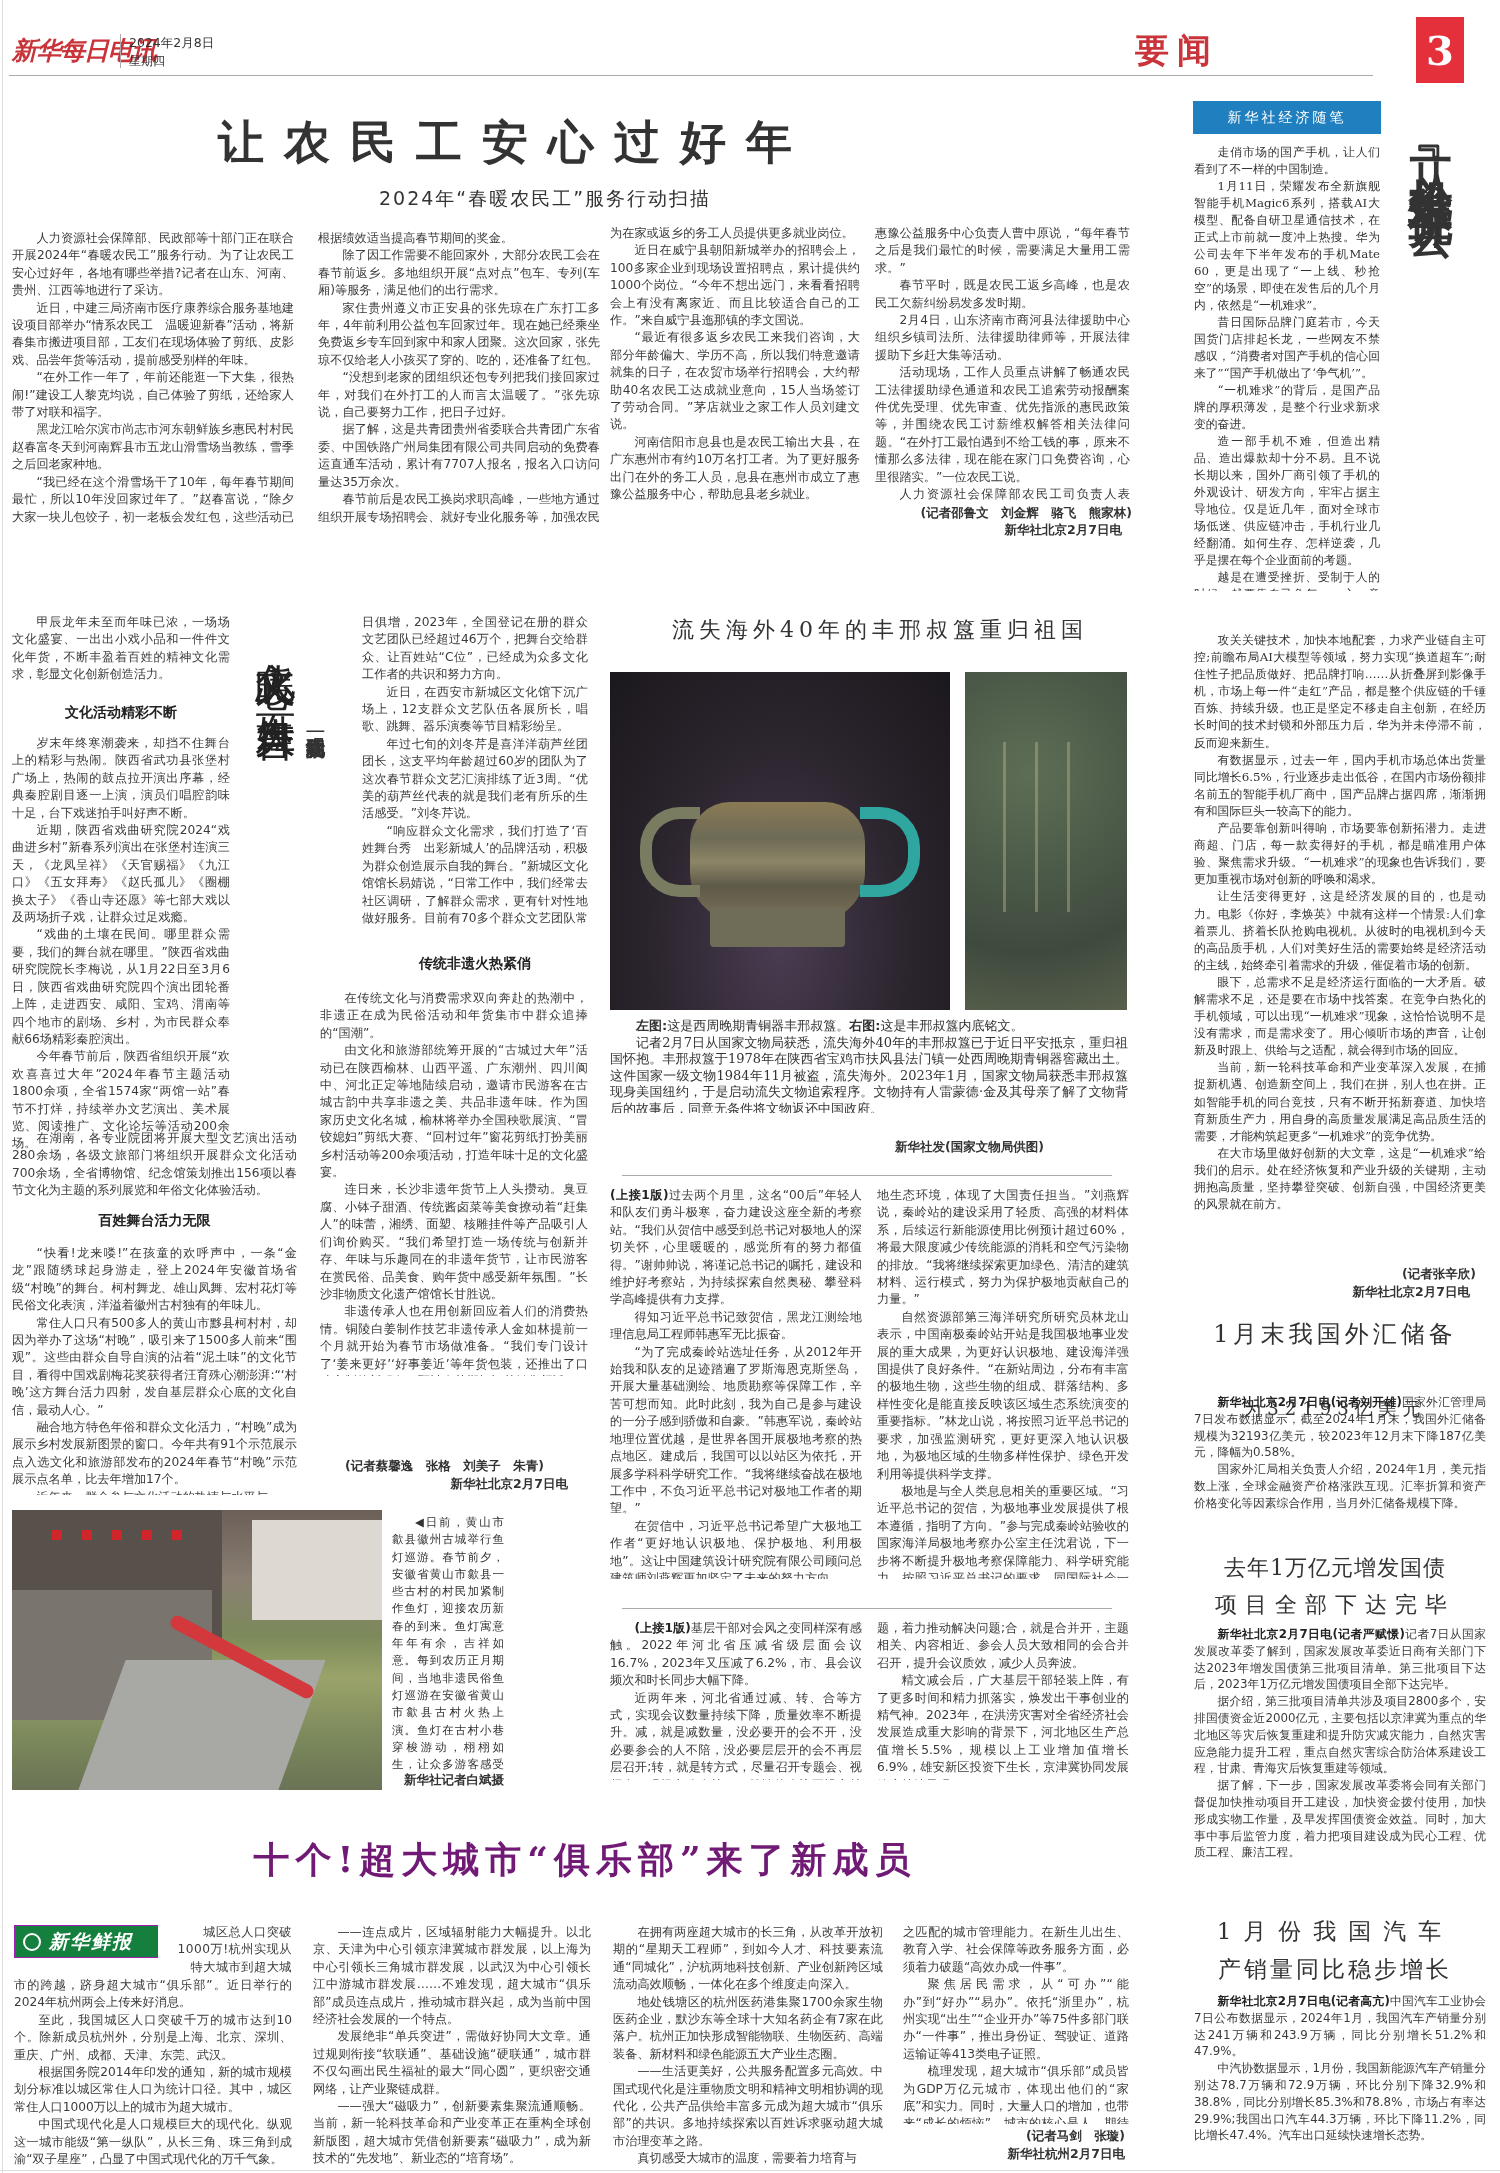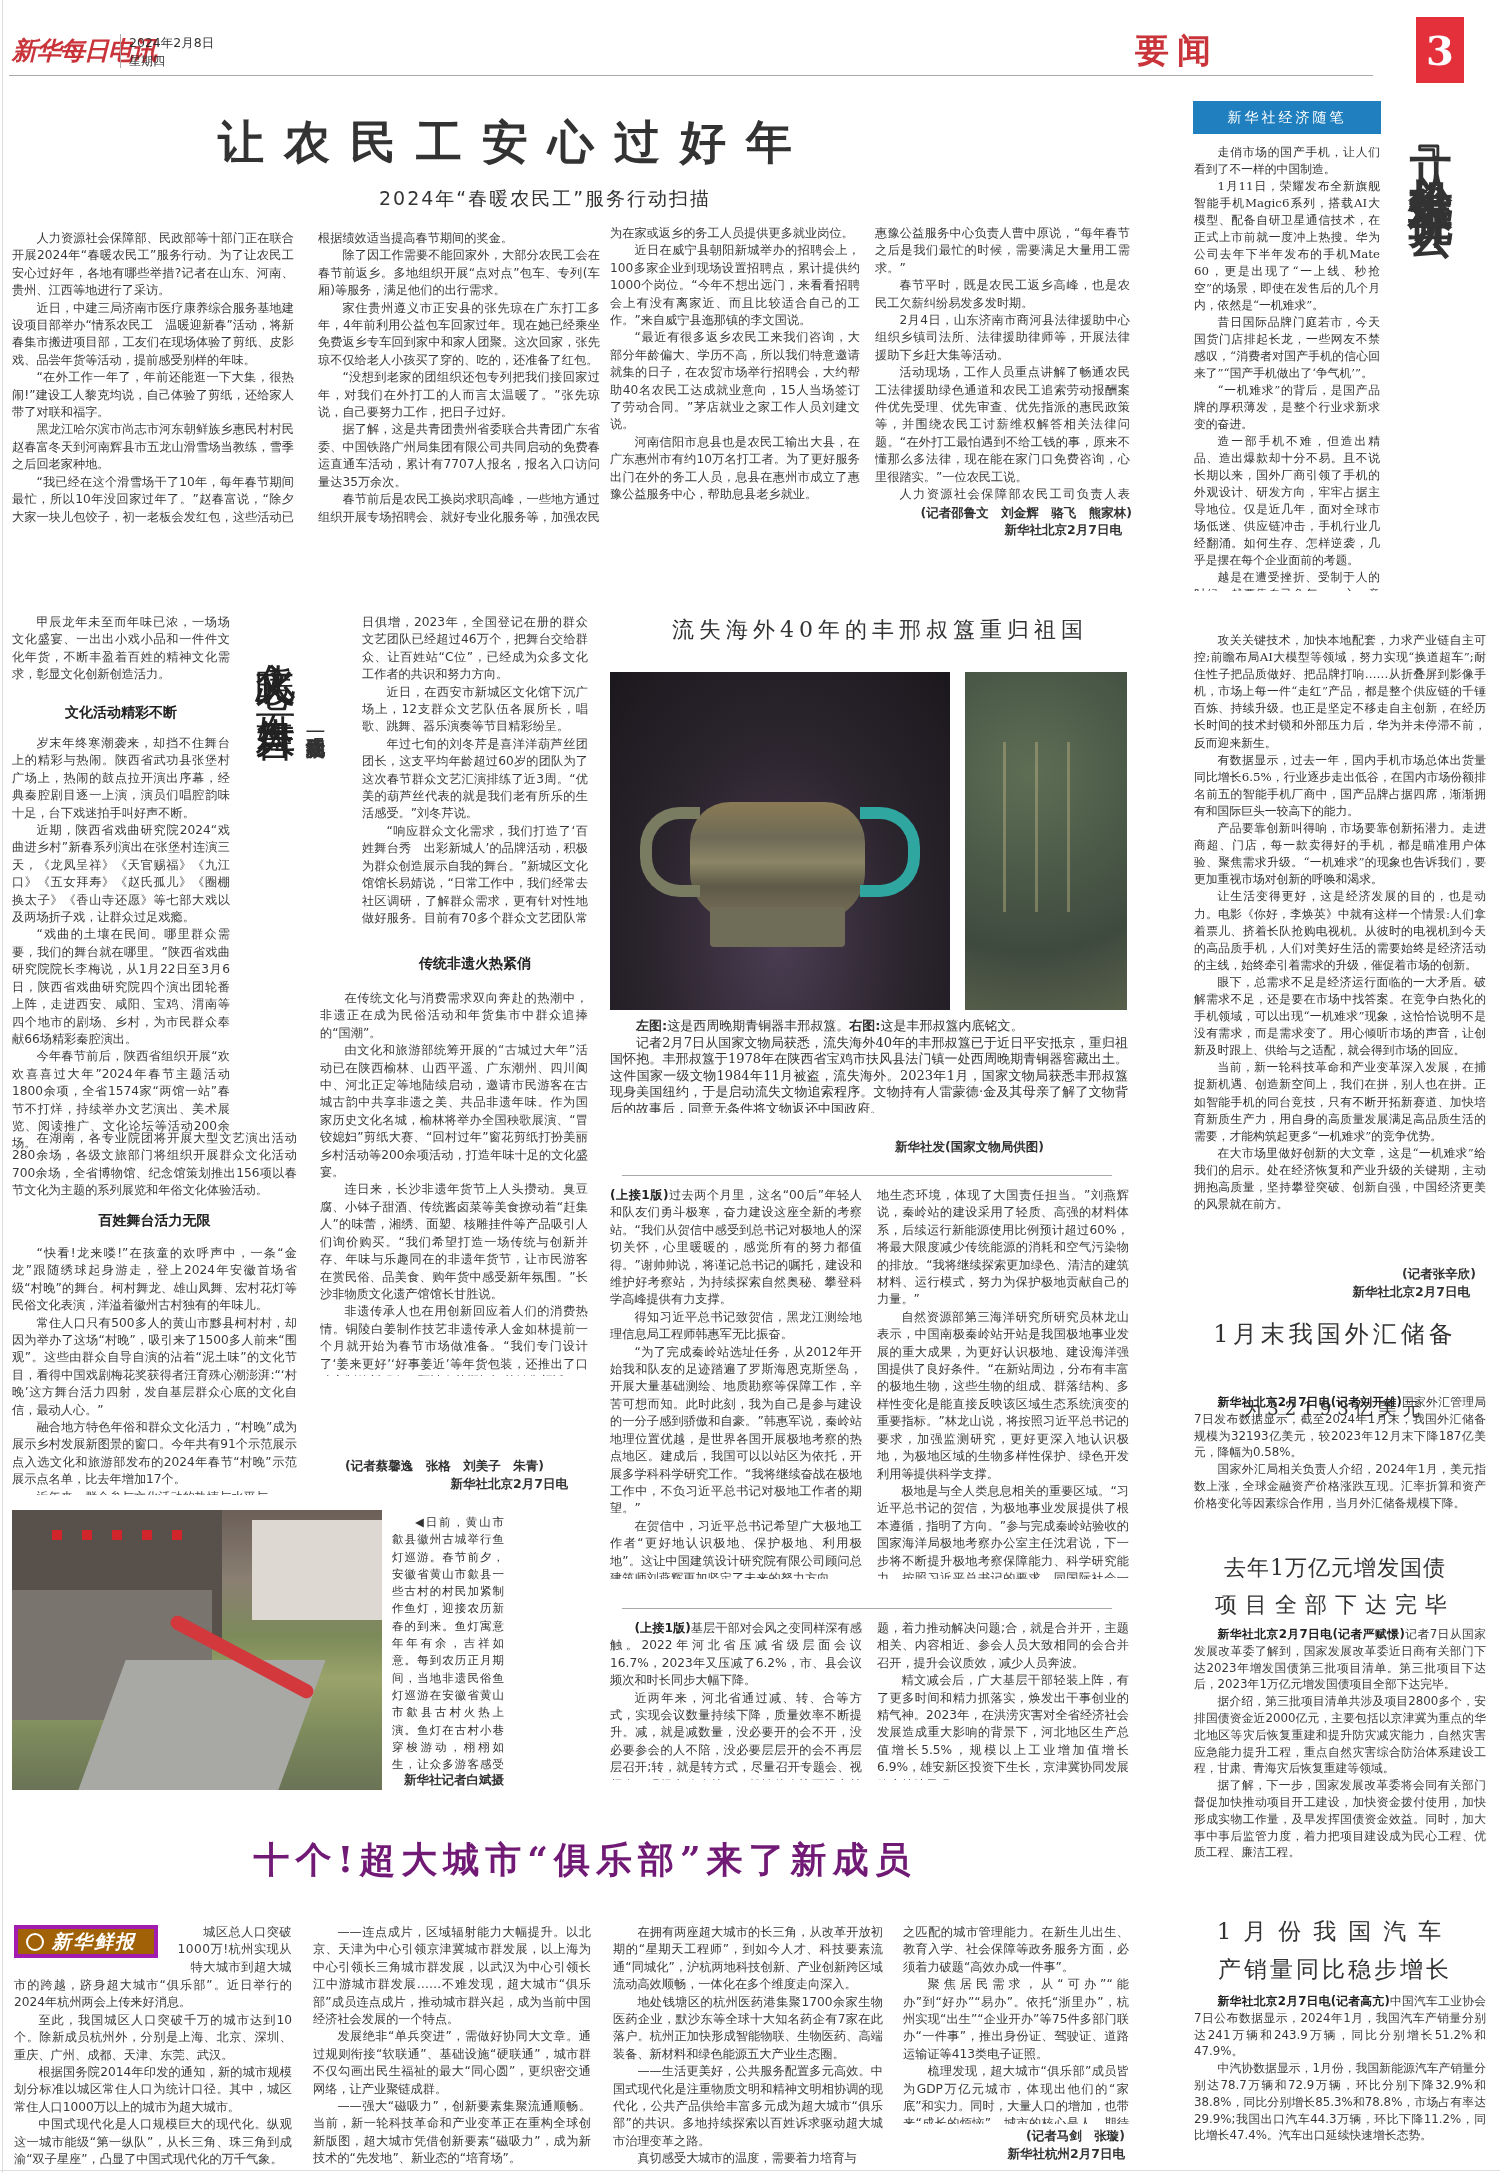--- a/index.html
+++ b/index.html
@@ -199,21 +199,21 @@
   <p><b style="color:#222">(上接1版)</b><span>基层干部对会风之变同样深有感触。2022年河北省压减省级层面会议16.7%，2023年又压减了6.2%，市、县会议频次和时长同步大幅下降。</span></p>
   <p>近两年来，河北省通过减、转、合等方式，实现会议数量持续下降，质量效率不断提升。减，就是减数量，没必要开的会不开，没必要参会的人不陪，没必要层层开的会不再层层召开;转，就是转方式，尽量召开专题会、视频会、现场办公会等，一般性的会议不设主持人，讲话发言开门见山，直奔主</p>
 </div>
 <div class="abs body-text" style="left:877px;top:1620px;width:252px;height:160px;">
   <p style="text-indent:0">题，着力推动解决问题;合，就是合并开，主题相关、内容相近、参会人员大致相同的会合并召开，提升会议质效，减少人员奔波。</p>
   <p>精文减会后，广大基层干部轻装上阵，有了更多时间和精力抓落实，焕发出干事创业的精气神。2023年，在洪涝灾害对全省经济社会发展造成重大影响的背景下，河北地区生产总值增长5.5%，规模以上工业增加值增长6.9%，雄安新区投资下生长，京津冀协同发展效应持续显现。</p>
 </div>
 
 <div class="abs hl" style="left:40px;top:1836px;width:1090px;font-size:36px;font-weight:bold;letter-spacing:6px;color:#701a75;">十个!超大城市“俱乐部”来了新成员</div>
 
-<div class="abs" style="left:14px;top:1925px;width:144px;height:33px;background:#a16207;border:4px solid #a21caf;display:flex;align-items:center;padding-left:8px;">
+<div class="abs" style="left:14px;top:1925px;width:144px;height:33px;background:#15803d;border:1px solid #a21caf;display:flex;align-items:center;padding-left:8px;">
   <span style="display:inline-block;width:18px;height:18px;border:2.5px solid #fff;border-radius:50%;margin-right:8px;position:relative;"></span>
   <span style="font-family:'DejaVu Serif',serif;font-style:italic;font-weight:bold;font-size:19px;color:#fff;letter-spacing:2px;">新华鲜报</span>
 </div>
 <div class="abs body-text" style="left:172px;top:1924px;width:120px;height:54px;text-align:right;">
   <p style="text-indent:0;letter-spacing:0.5px">城区总人口突破1000万!杭州实现从特大城市到超大城</p>
 </div>
 <div class="abs body-text" style="left:14px;top:1977px;width:278px;height:190px;">
   <p style="text-indent:0">市的跨越，跻身超大城市“俱乐部”。近日举行的2024年杭州两会上传来好消息。</p>
   <p>至此，我国城区人口突破千万的城市达到10个。除新成员杭州外，分别是上海、北京、深圳、重庆、广州、成都、天津、东莞、武汉。</p>
   <p>根据国务院2014年印发的通知，新的城市规模划分标准以城区常住人口为统计口径。其中，城区常住人口1000万以上的城市为超大城市。</p>

